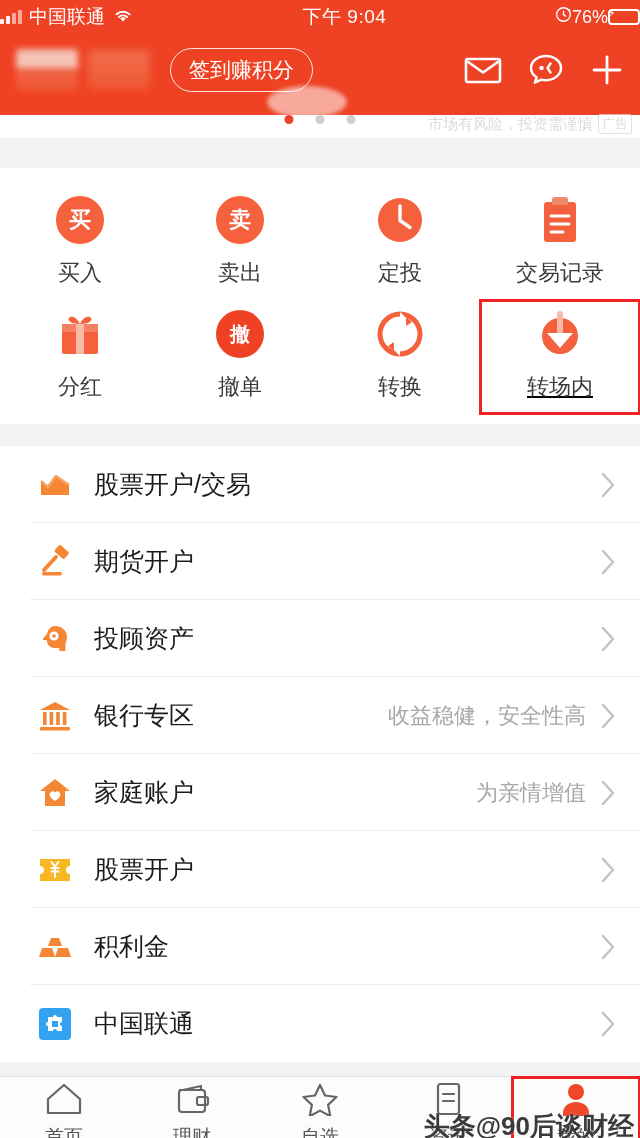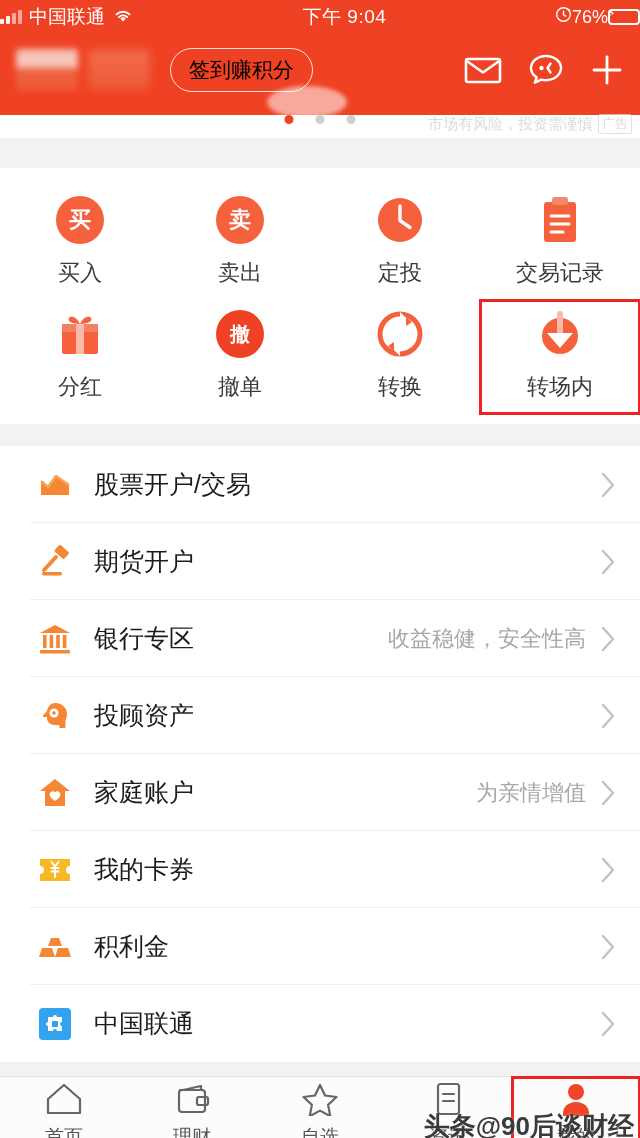--- a/index.html
+++ b/index.html
@@ -42,21 +42,21 @@
     height:72px; display:flex; align-items:center; padding:0 16px;
   }
   .avatar-blur{ width:62px;height:42px; border-radius:4px;
     background:linear-gradient(180deg,#f5d9cf 0%,#f6ded4 45%,#ef6a4a 46%,#ef5c39 100%);
     filter:blur(3px); opacity:.85; margin-right:10px; flex:0 0 auto;}
   .name-blur{ width:62px;height:40px;border-radius:4px;
     background:linear-gradient(180deg,#f07352 0%,#ee5b36 100%);
     filter:blur(4px); opacity:.9; margin-right:20px; flex:0 0 auto;}
   .signin-pill{
     border:1.5px solid rgba(255,255,255,.85); border-radius:22px;
-    color:#000000; font-size:21px; padding:7px 18px; white-space:nowrap;
+    color:#ffffff; font-size:21px; padding:7px 18px; white-space:nowrap;
     background:transparent;
   }
   .hdr-icons{ margin-left:auto; display:flex; align-items:center; gap:26px; }
   .hdr-icons svg{ display:block; }
 
   
   .banner{
     flex:0 0 auto; height:32px; background:#fff; position:relative;padding-left:6px;
   }
   .banner-red{
@@ -83,21 +83,21 @@
   .grid-row{ display:flex; }
   .grid-cell{
     flex:1; display:flex; flex-direction:column; align-items:center;
     padding:10px 0 12px; position:relative;
   }
   .gi{ width:48px;height:48px;border-radius:50%;
     display:flex;align-items:center;justify-content:center;
     color:#fff;font-size:22px;font-weight:bold; }
   .gi.plain{ background:transparent; }
   .g-label{ margin-top:14px; font-size:22px; color:#3b3b3b; }
-  .hl-box{ outline:3px solid #ee2222; outline-offset:-2px; }
+  .hl-box{ outline:3px solid #ee2222; outline-offset:-2px;text-decoration:underline; }
 
   
   .list{ background:#fff; flex:1 1 auto; }
   .row{
     display:flex; align-items:center; height:77px; padding:0 24px 0 38px;
     position:relative;
   }
   .row:not(:last-child):after{
     content:""; position:absolute; left:30px; right:0; bottom:0;
     height:1px; background:#eeeeee;
@@ -308,56 +308,56 @@
       <span class="r-label">期货开户</span>
       <span class="chev">
           <svg width="16" height="28" viewBox="0 0 16 28">
             <path d="M3 3l10 11L3 25" stroke="#c2c2c2" stroke-width="2.4" fill="none" stroke-linecap="round" stroke-linejoin="round"></path>
           </svg>
         </span>
     </div>
 
     <div class="row">
       <span class="r-icon">
+        <svg width="32" height="32" viewBox="0 0 32 32">
+            <path d="M16 3c7 0 12 4.8 12 11 0 4-1.6 5.6-1.6 8.4V28h-6v-3h-5c-4 0-7.4-3-7.4-7v-1H5c-1 0-1.4-1-.8-1.8L8 11C9 6.5 12 3 16 3Z" fill="#f58634"></path>
+            <circle cx="15" cy="13" r="4.6" fill="#fff"></circle>
+            <circle cx="15" cy="13" r="1.8" fill="#f58634"></circle>
+          </svg>
+      </span>
+      <span class="r-label">投顾资产</span>
+      <span class="chev">
+          <svg width="16" height="28" viewBox="0 0 16 28">
+            <path d="M3 3l10 11L3 25" stroke="#c2c2c2" stroke-width="2.4" fill="none" stroke-linecap="round" stroke-linejoin="round"></path>
+          </svg>
+        </span>
+    </div>
+
+    <div class="row">
+      <span class="r-icon">
         <svg width="34" height="34" viewBox="0 0 34 34">
             <path d="M17 3 2 11h30z" fill="#f58634"></path>
             <rect x="5" y="13" width="3.6" height="13" fill="#f58634"></rect>
             <rect x="11.6" y="13" width="3.6" height="13" fill="#f58634"></rect>
             <rect x="18.2" y="13" width="3.6" height="13" fill="#f58634"></rect>
             <rect x="24.8" y="13" width="3.6" height="13" fill="#f58634"></rect>
             <rect x="2" y="28" width="30" height="3.4" rx="1" fill="#f58634"></rect>
           </svg>
       </span>
       <span class="r-label">银行专区</span>
       <span class="r-sub">收益稳健，安全性高</span>
       <span class="chev">
           <svg width="16" height="28" viewBox="0 0 16 28">
             <path d="M3 3l10 11L3 25" stroke="#c2c2c2" stroke-width="2.4" fill="none" stroke-linecap="round" stroke-linejoin="round"></path>
           </svg>
         </span>
     </div>
 
     <div class="row">
       <span class="r-icon">
-        <svg width="32" height="32" viewBox="0 0 32 32">
-            <path d="M16 3c7 0 12 4.8 12 11 0 4-1.6 5.6-1.6 8.4V28h-6v-3h-5c-4 0-7.4-3-7.4-7v-1H5c-1 0-1.4-1-.8-1.8L8 11C9 6.5 12 3 16 3Z" fill="#f58634"></path>
-            <circle cx="15" cy="13" r="4.6" fill="#fff"></circle>
-            <circle cx="15" cy="13" r="1.8" fill="#f58634"></circle>
-          </svg>
-      </span>
-      <span class="r-label">投顾资产</span>
-      <span class="chev">
-          <svg width="16" height="28" viewBox="0 0 16 28">
-            <path d="M3 3l10 11L3 25" stroke="#c2c2c2" stroke-width="2.4" fill="none" stroke-linecap="round" stroke-linejoin="round"></path>
-          </svg>
-        </span>
-    </div>
-
-    <div class="row">
-      <span class="r-icon">
         <svg width="34" height="34" viewBox="0 0 34 34">
             <path d="M17 3 2 15h5v15h20V15h5z" fill="#f58634"></path>
             <path d="M17 25c-3.6-2.6-5.4-4.4-5.4-6.6 0-1.9 1.5-3.2 3.1-3.2 1.1 0 1.9.6 2.3 1.3.4-.7 1.2-1.3 2.3-1.3 1.6 0 3.1 1.3 3.1 3.2 0 2.2-1.8 4-5.4 6.6Z" fill="#fff"></path>
           </svg>
       </span>
       <span class="r-label">家庭账户</span>
       <span class="r-sub">为亲情增值</span>
       <span class="chev">
           <svg width="16" height="28" viewBox="0 0 16 28">
             <path d="M3 3l10 11L3 25" stroke="#c2c2c2" stroke-width="2.4" fill="none" stroke-linecap="round" stroke-linejoin="round"></path>
@@ -365,21 +365,21 @@
         </span>
     </div>
 
     <div class="row">
       <span class="r-icon">
         <svg width="34" height="28" viewBox="0 0 34 28">
             <path d="M2 3h30v7a4 4 0 0 0 0 8v7H2v-7a4 4 0 0 0 0-8z" fill="#f6b824"></path>
             <path d="M17 10.5 13.5 6m3.5 4.5L20.5 6M13.5 12h7M13.5 15.5h7M17 10.5V21" stroke="#fff" stroke-width="2" stroke-linecap="round"></path>
           </svg>
       </span>
-      <span class="r-label">我的卡券</span>
+      <span class="r-label">股票开户</span>
       <span class="chev">
           <svg width="16" height="28" viewBox="0 0 16 28">
             <path d="M3 3l10 11L3 25" stroke="#c2c2c2" stroke-width="2.4" fill="none" stroke-linecap="round" stroke-linejoin="round"></path>
           </svg>
         </span>
     </div>
 
     <div class="row">
       <span class="r-icon">
         <svg width="34" height="28" viewBox="0 0 34 28">

